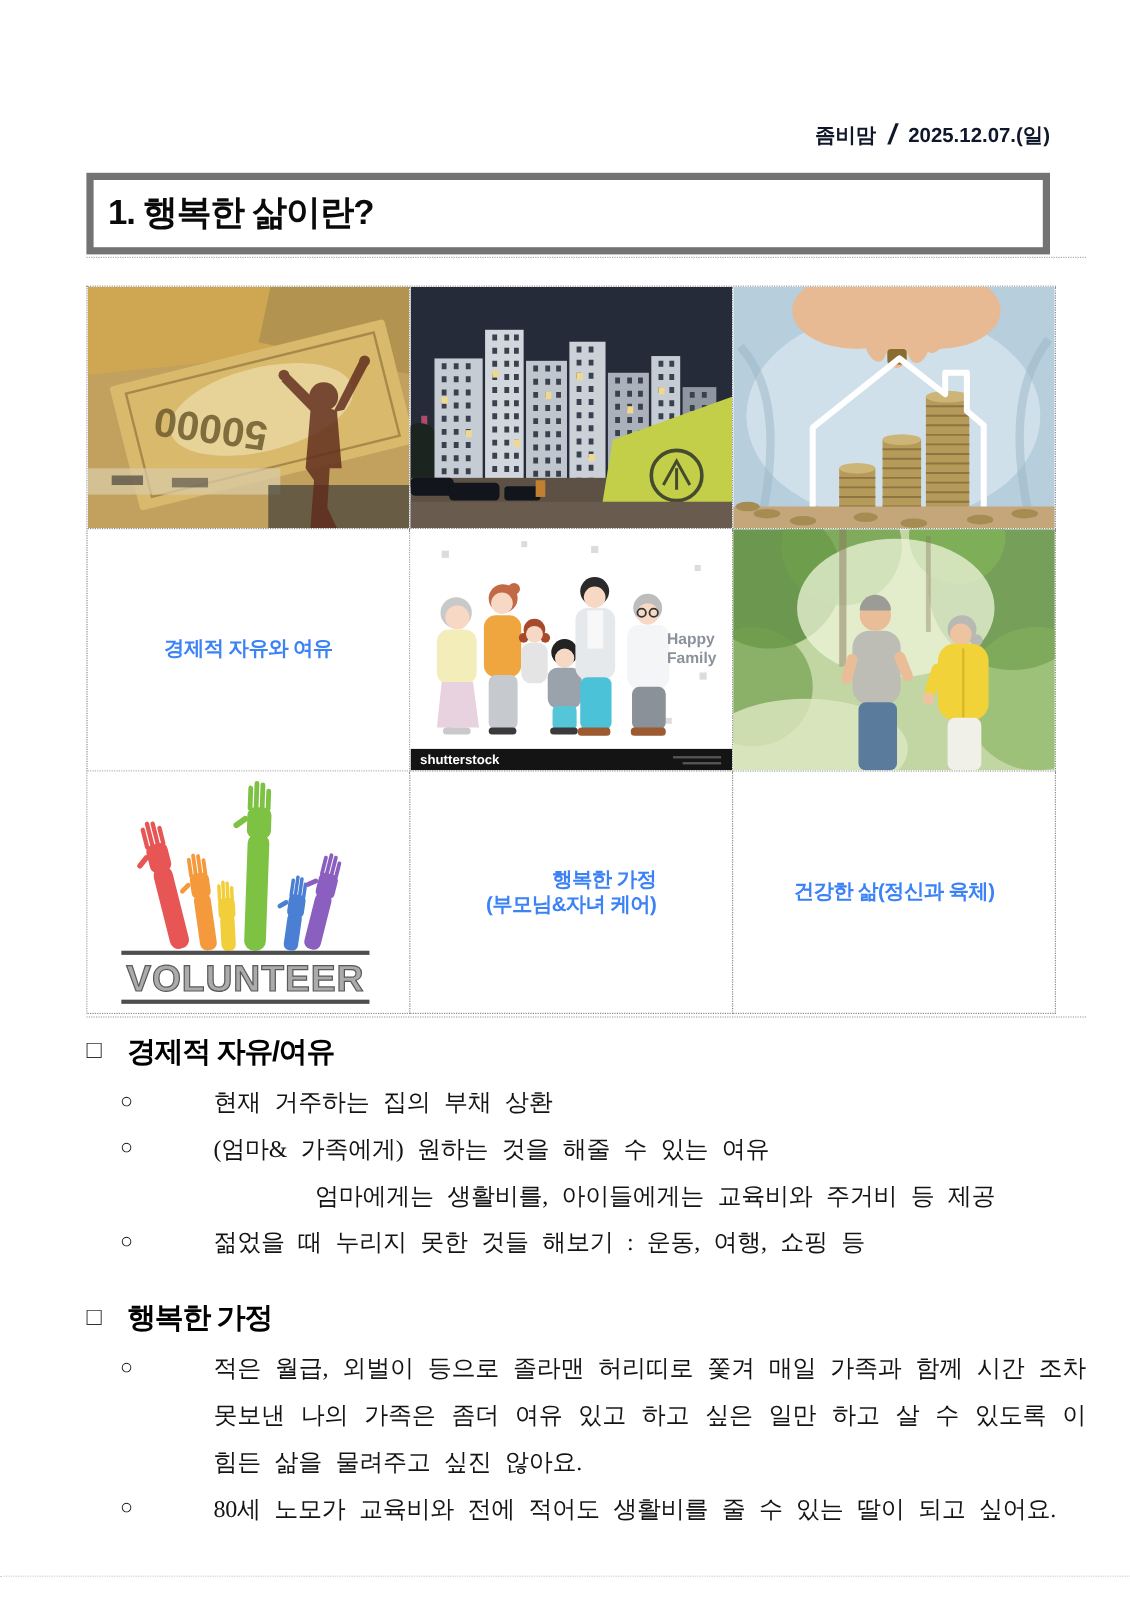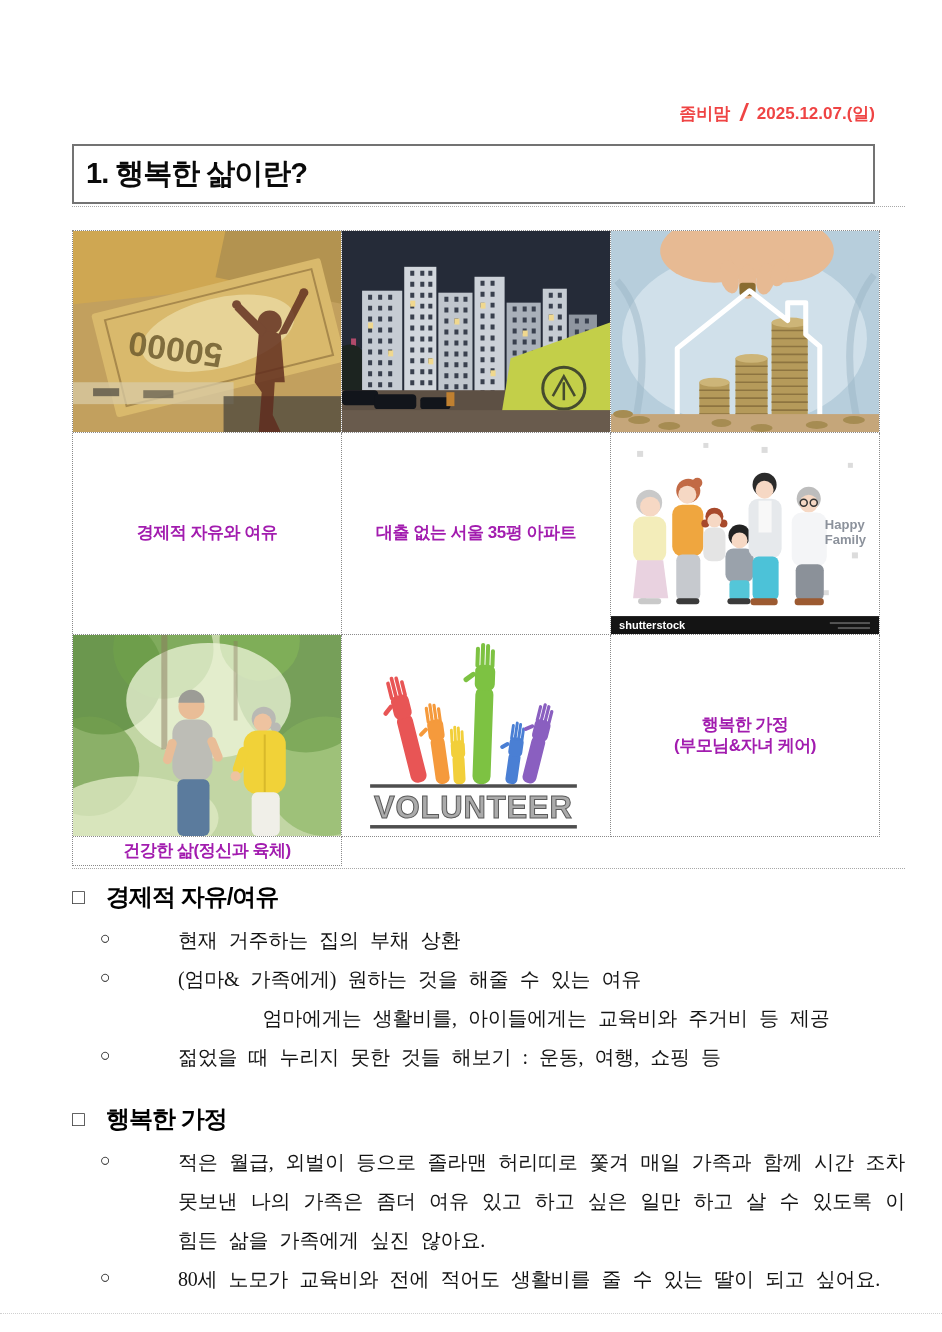--- a/index.html
+++ b/index.html
@@ -3,46 +3,46 @@
 <meta charset="utf-8">
 <style>
   html,body{margin:0;padding:0;background:#ffffff;}
   .page{
     width:942px;height:1332px;position:relative;background:#ffffff;
     font-family:"Liberation Sans",sans-serif;color:#111;overflow:hidden;
     box-sizing:border-box;padding:100px 37px 0 72px;
   }
   
   .doc-header{
-    text-align:right;padding-right:30px;font-weight:bold;font-size:17px;color:#ef4444;
+    text-align:right;padding-right:30px;font-weight:bold;font-size:17px;color:#0f172a;
     height:26px;line-height:26px;
   }
   .doc-header .slash{font-size:24px;font-style:italic;font-weight:bold;margin:0 10px;vertical-align:-2px;}
   
   .title-box{
-    width:803px;box-sizing:border-box;border:2px solid #737373;
+    width:803px;box-sizing:border-box;border:6px solid #737373;
     padding:8px 12px;margin-top:18px;background:#fff;
   }
   .title-box .title-text{font-size:29px;font-weight:bold;letter-spacing:-1px;color:#0a0a0a;}
   .dotted-sep{border-top:1px dotted #a8a8a8;width:833px;margin-top:2px;height:0;}
   
   .image-grid{
     width:807px;margin-top:23px;display:grid;
     grid-template-columns:repeat(3,1fr);
     border-top:1px dotted #8a8a8a;border-left:1px dotted #8a8a8a;
   }
   .image-grid>div{
     border-right:1px dotted #8a8a8a;border-bottom:1px dotted #8a8a8a;box-sizing:border-box;
   }
   .image-cell{height:202px;overflow:hidden;background:#fff;}
   .image-cell svg{width:100%;height:100%;display:block;}
   .caption-cell{
     min-height:29px;display:flex;align-items:center;justify-content:center;
-    font-weight:bold;font-size:17px;letter-spacing:-0.5px;color:#a21caf;
-    text-align:center;white-space:pre-line;line-height:1.18;padding:3px 2px;
+    font-weight:bold;font-size:17px;letter-spacing:-0.5px;color:#3b82f6;
+    text-align:right;white-space:pre-line;line-height:1.18;padding:3px 2px;
   }
   
   .goals{width:833px;}
   .goal-heading{margin-top:12px;display:flex;align-items:center;}
   .goal-heading .sq{font-size:21px;color:#333;font-weight:normal;width:34px;flex:0 0 34px;}
   .goal-heading .hd{font-size:24px;font-weight:bold;letter-spacing:-1px;color:#000000;}
   .goal-heading.second{margin-top:26px;}
   .goal-items{margin-top:8px;font-family:"Liberation Serif",serif;font-size:20px;line-height:1.95;color:#141414;}
   .goal-item{display:flex;margin-left:28px;}
   .goal-item .mk{flex:0 0 34px;width:34px;font-size:18px;}
@@ -195,21 +195,20 @@
           <ellipse cx="110" cy="193" rx="10" ry="4"></ellipse>
             <ellipse cx="150" cy="198" rx="11" ry="4"></ellipse>
           <ellipse cx="205" cy="195" rx="11" ry="4"></ellipse>
             <ellipse cx="242" cy="190" rx="11" ry="4"></ellipse>
           <ellipse cx="12" cy="184" rx="10" ry="4"></ellipse>
         </g>
       </svg>
     </div>
 
     <div class="caption-cell">경제적 자유와 여유</div>
-    <div class="caption-cell">대출 없는 서울 35평 아파트</div>
 
     <div class="image-cell">
       <svg viewBox="0 0 267 202" preserveAspectRatio="none">
         <rect width="267" height="202" fill="#ffffff"></rect>
         <g fill="#dcdcdc">
           <rect x="26" y="18" width="6" height="6"></rect>
             <rect x="150" y="14" width="6" height="6"></rect>
           <rect x="236" y="30" width="5" height="5"></rect>
             <rect x="240" y="120" width="6" height="6"></rect>
           <rect x="212" y="158" width="5" height="5"></rect>
@@ -389,21 +388,21 @@
       </div>
     </div>
 
     <div class="goal-heading second">
       <span class="sq">□</span>
       <span class="hd">행복한 가정</span>
     </div>
     <div class="goal-items">
       <div class="goal-item">
         <span class="mk">○</span>
-        <span class="txt">적은 월급, 외벌이 등으로 졸라맨 허리띠로 쫓겨 매일 가족과 함께 시간 조차 못보낸 나의 가족은 좀더 여유 있고 하고 싶은 일만 하고 살 수 있도록 이 힘든 삶을 가족에게 싶진 않아요.</span>
+        <span class="txt">적은 월급, 외벌이 등으로 졸라맨 허리띠로 쫓겨 매일 가족과 함께 시간 조차 못보낸 나의 가족은 좀더 여유 있고 하고 싶은 일만 하고 살 수 있도록 이 힘든 삶을 물려주고 싶진 않아요.</span>
       </div>
       <div class="goal-item">
         <span class="mk">○</span>
         <span class="txt">80세 노모가 교육비와 전에 적어도 생활비를 줄 수 있는 딸이 되고 싶어요.</span>
       </div>
     </div>
   </div>
 
   <div class="bottom-sep"></div>
 </div>

